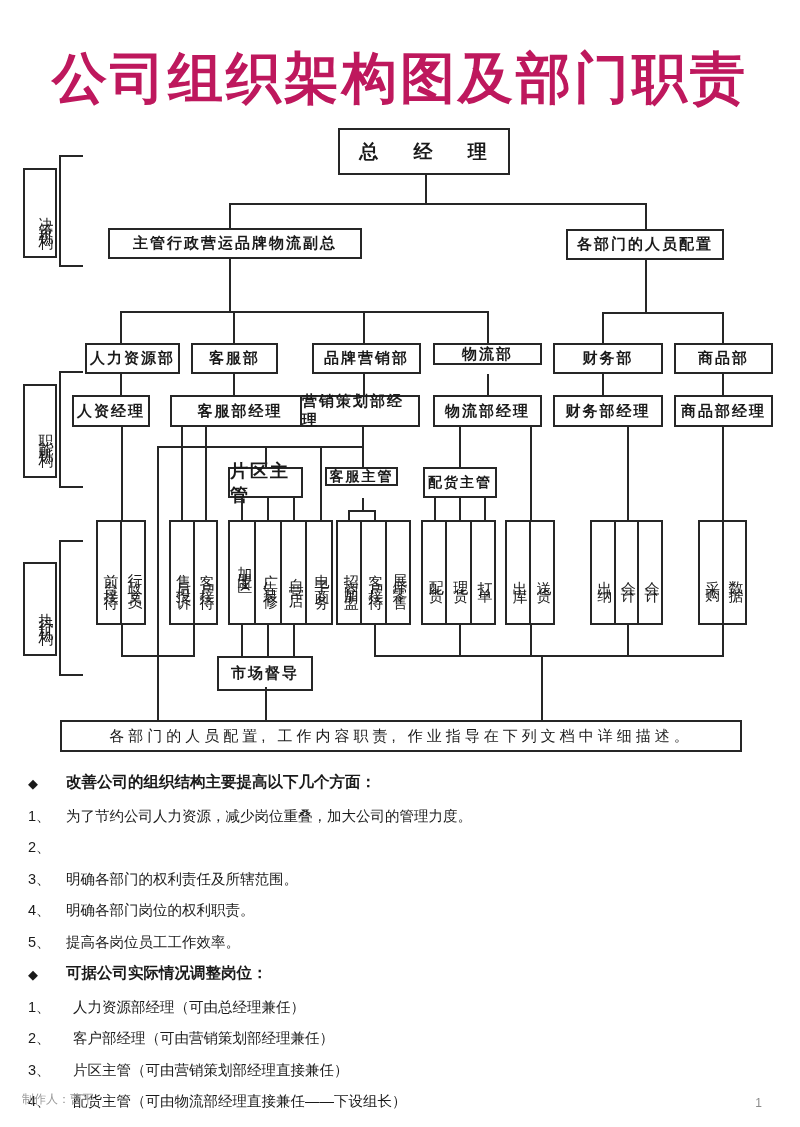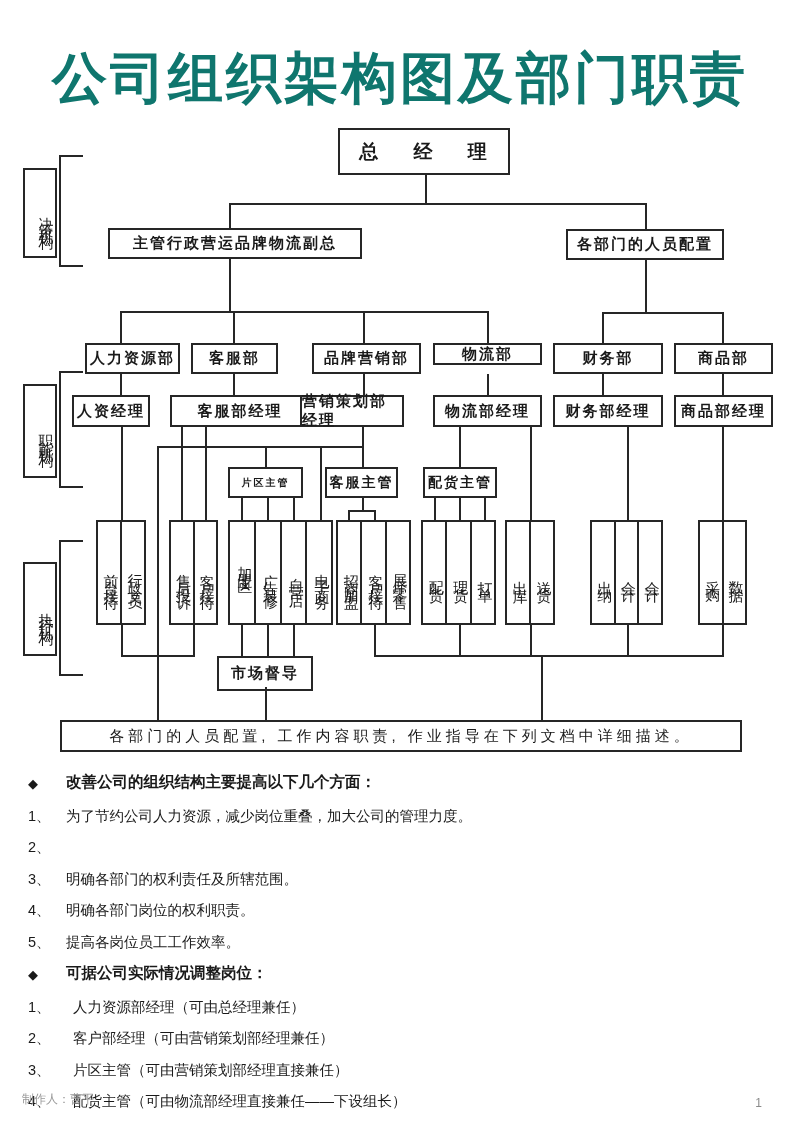--- a/index.html
+++ b/index.html
@@ -1,19 +1,19 @@
 <!DOCTYPE html>
 <html><head>
 <meta charset="utf-8">
 <style>
   html,body{margin:0;padding:0;background:#fff;}
   #page{position:relative;width:800px;height:1127px;background:#fff;overflow:hidden;
         font-family:"Liberation Sans","DejaVu Sans",sans-serif;color:#1a1a1a;}
   #title{position:absolute;top:42px;left:0;width:100%;text-align:center;
-         font-size:55px;font-weight:900;letter-spacing:3px;color:#0f766e;}
+         font-size:55px;font-weight:900;letter-spacing:3px;color:#be185d;}
   .obox{position:absolute;box-sizing:border-box;border:2px solid #262626;background:#fff;
         display:flex;align-items:center;justify-content:center;font-weight:bold;font-size:15px;letter-spacing:2px;}
   .ceo{font-size:19px;word-spacing:26px;letter-spacing:2px;}
   .sidebox{position:absolute;box-sizing:border-box;border:2px solid #262626;background:#fff;
         left:23px;width:34px;display:flex;align-items:flex-start;justify-content:center;
         writing-mode:vertical-rl;text-orientation:upright;font-size:15px;letter-spacing:6px;padding-top:7px;font-weight:normal;}
   .vgroup{position:absolute;box-sizing:border-box;border:2px solid #262626;background:#fff;
         top:520px;height:105px;display:flex;}
   .vcol{flex:1;writing-mode:vertical-rl;text-orientation:upright;font-size:15px;letter-spacing:7px;
         padding-top:7px;display:flex;justify-content:center;}
@@ -48,27 +48,27 @@
 
     <div class="obox" style="left:85px;top:343px;width:95px;height:31px;">人力资源部</div>
     <div class="obox" style="left:191px;top:343px;width:87px;height:31px;">客服部</div>
     <div class="obox" style="left:312px;top:343px;width:109px;height:31px;">品牌营销部</div>
     <div class="obox" style="left:433px;top:343px;width:109px;height:22px;">物流部</div>
     <div class="obox" style="left:553px;top:343px;width:110px;height:31px;">财务部</div>
     <div class="obox" style="left:674px;top:343px;width:99px;height:31px;">商品部</div>
 
     <div class="obox" style="left:72px;top:395px;width:78px;height:32px;">人资经理</div>
     <div class="obox" style="left:170px;top:395px;width:140px;height:32px;">客服部经理</div>
-    <div class="obox" style="left:300px;top:395px;width:104px;height:32px;">营销策划部经理</div>
+    <div class="obox" style="left:300px;top:395px;width:120px;height:32px;">营销策划部经理</div>
     <div class="obox" style="left:433px;top:395px;width:109px;height:32px;">物流部经理</div>
     <div class="obox" style="left:553px;top:395px;width:110px;height:32px;">财务部经理</div>
     <div class="obox" style="left:674px;top:395px;width:99px;height:32px;">商品部经理</div>
 
-    <div class="obox" style="left:228px;top:467px;width:75px;height:31px;font-size:10px;">片区主管</div>
-    <div class="obox" style="left:325px;top:467px;width:73px;height:31px;font-size:14px;">客服主管</div>
+    <div class="obox" style="left:228px;top:467px;width:75px;height:31px;font-size:18px;">片区主管</div>
+    <div class="obox" style="left:325px;top:467px;width:73px;height:19px;font-size:14px;">客服主管</div>
     <div class="obox" style="left:423px;top:467px;width:74px;height:31px;font-size:14px;">配货主管</div>
 
     <div class="vgroup" style="left:96px;width:50px;">
       <div class="vcol">前台接待</div>
       <div class="vcol">行政文员</div>
     </div>
     <div class="vgroup" style="left:169px;width:49px;">
       <div class="vcol">售后投诉</div>
       <div class="vcol">客户接待</div>
     </div>

